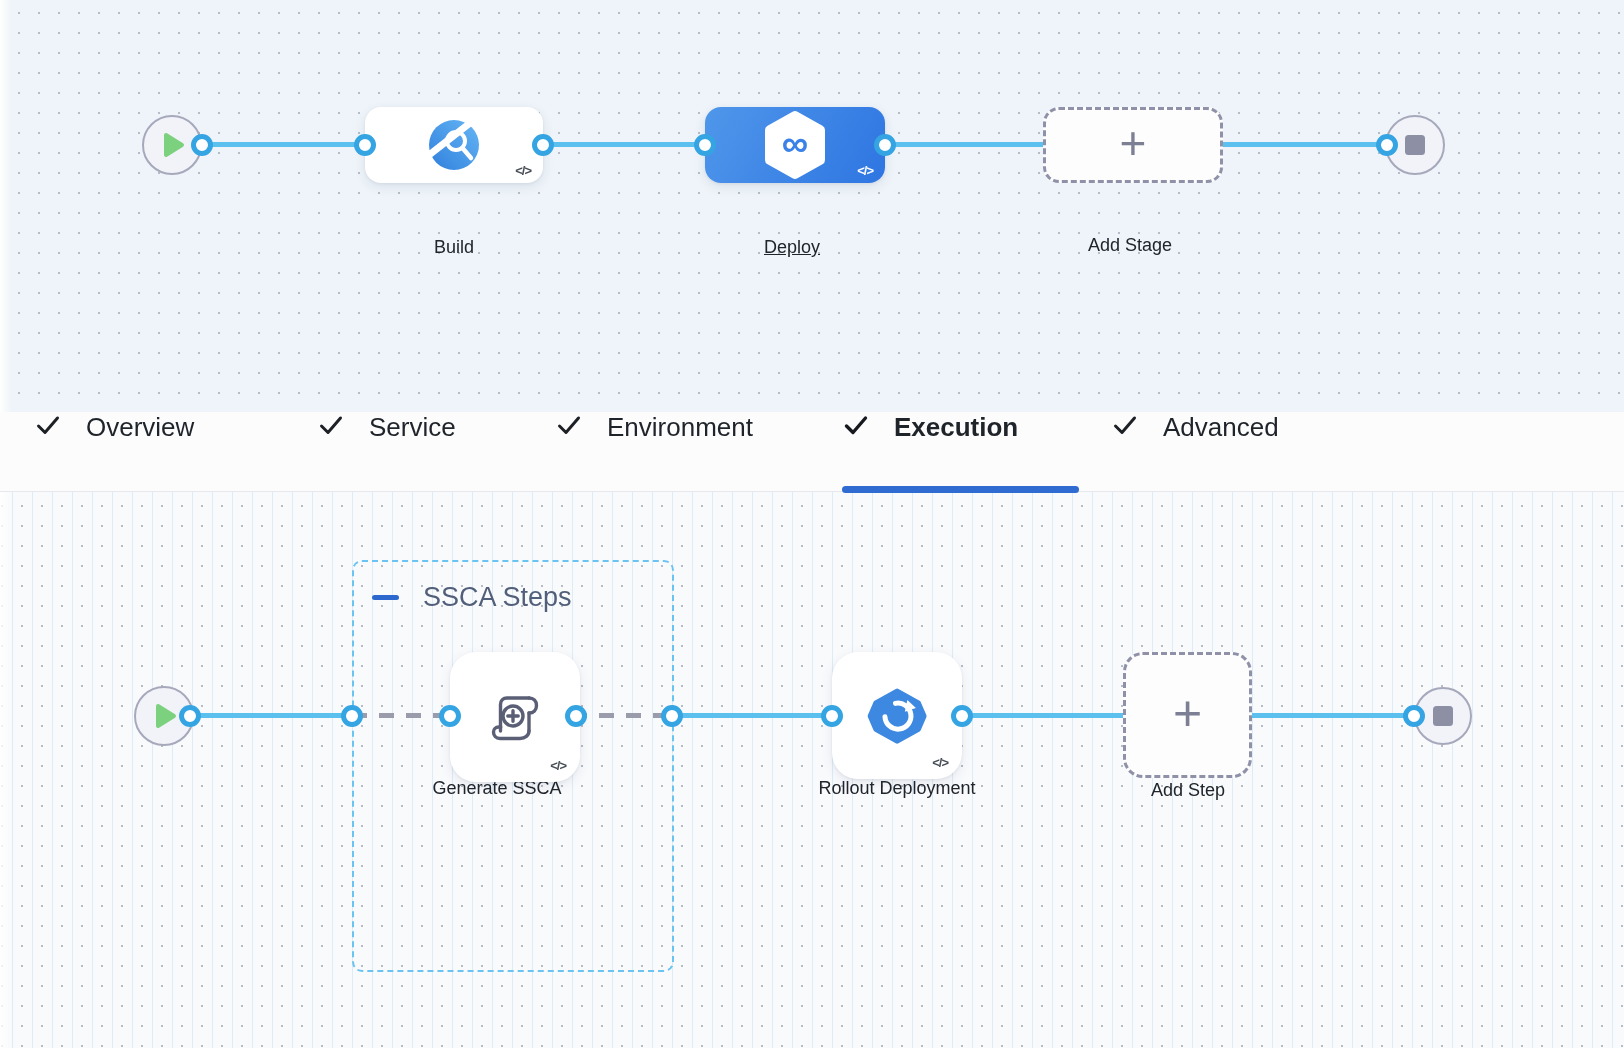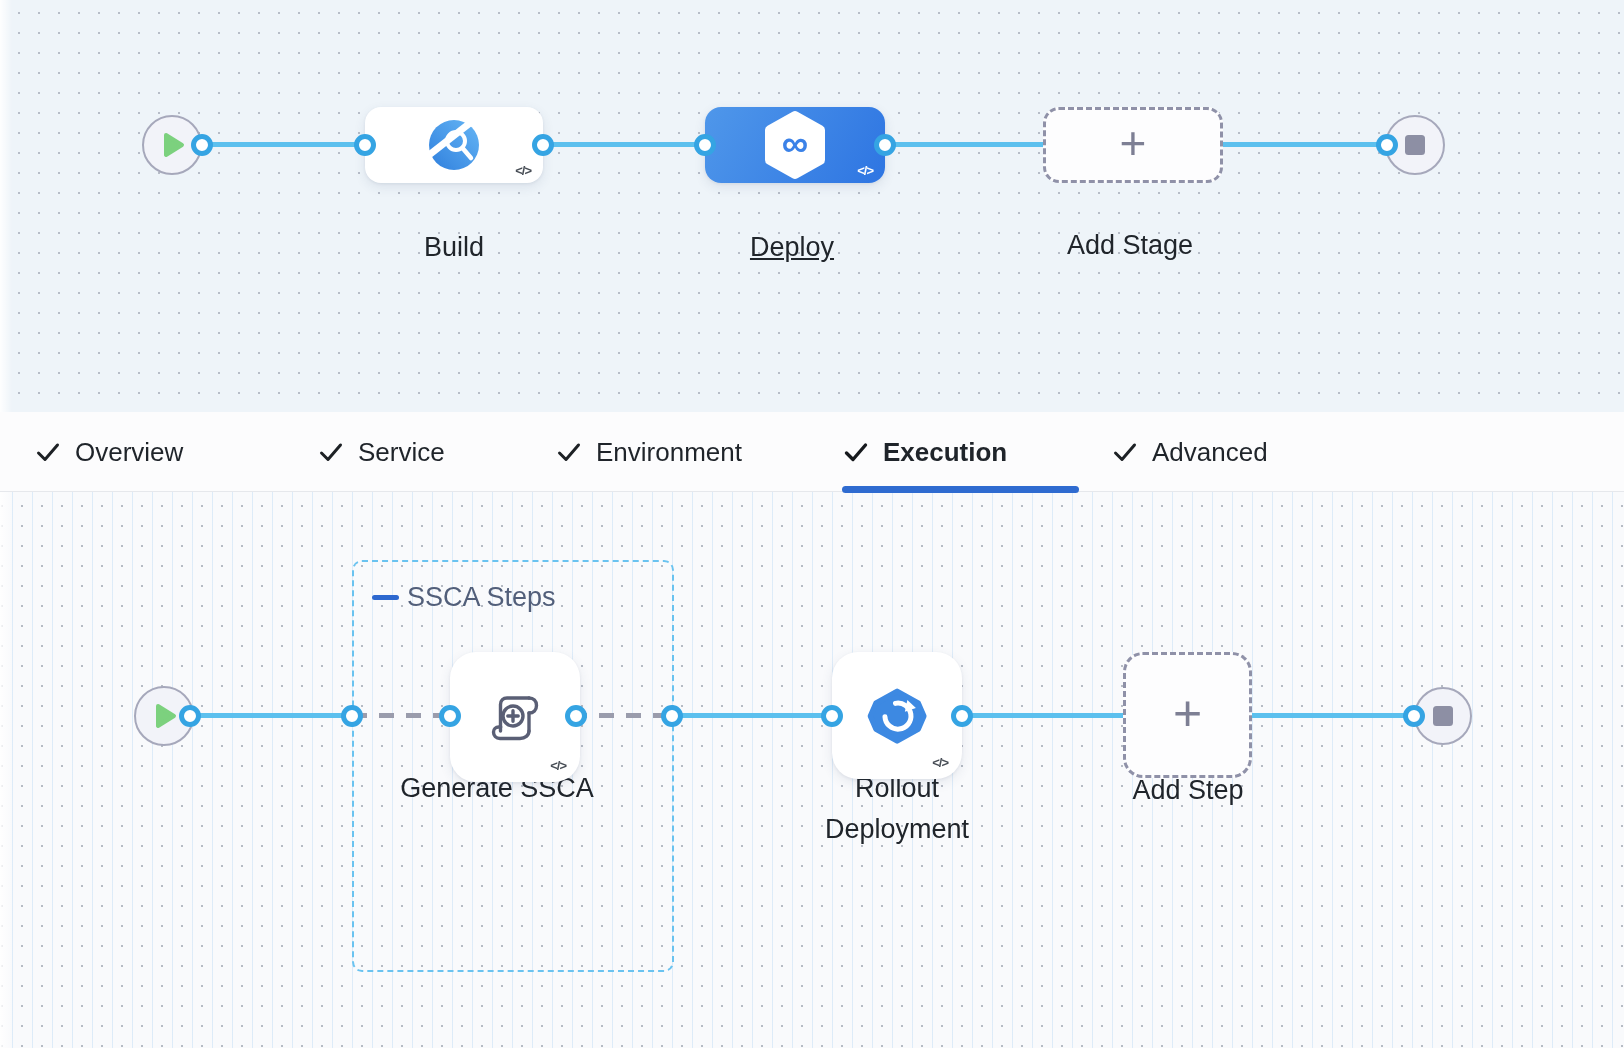--- a/index.html
+++ b/index.html
@@ -9,22 +9,22 @@
   .canvas { position:absolute; left:0; width:1624px; }
 
   
   #stage-canvas { top:0; height:412px; background-color:#eef4f9;
     background-image: radial-gradient(circle, #b7bdc8 1.3px, transparent 1.4px);
     background-size:20px 20px; background-position:9px 3px; }
 
   
   #tabbar { top:412px; height:80px; background:#fcfcfd;
     border-bottom:1px solid #e6e8ec; z-index:5; }
-  .tab { position:absolute; top:0; height:80px; display:flex; align-items:center;
-    gap:14px; cursor:pointer; }
+  .tab { position:absolute; top:0; height:80px; display:flex; align-items:flex-start;
+    gap:25px; cursor:pointer; }
   .tab-label { font-size:26px; color:#1f242a; }
   .tab.active .tab-label { font-weight:700; }
   .tab-check { width:26px; height:26px; }
   #tab-underline { position:absolute; left:842px; bottom:-2px; width:237px;
     height:7px; border-radius:4px; background:#2f6bd0; }
 
   
   #exec-canvas { top:492px; height:556px; background-color:#f9fafc;
     background-image:
       radial-gradient(circle, #b6bbc4 1.3px, transparent 1.4px),
@@ -53,34 +53,34 @@
     font-weight:700; color:#474d55; letter-spacing:-1px; }
   .card.selected { background:linear-gradient(120deg,#4f97ea 0%, #2e75e2 100%); }
   .card.selected .code-badge { color:#ffffff; }
 
   .add-box { position:absolute; background:#fdfdfe; border:3px dashed #8f91a8;
     border-radius:16px; z-index:4; display:flex; align-items:center; justify-content:center;
     cursor:pointer; }
   .plus-glyph { font-size:46px; color:#7d7f94; font-weight:400; line-height:1;
     margin-top:-4px; }
 
-  .node-label { position:absolute; font-size:27px; color:#20252b; text-align:center;
+  .node-label { position:absolute; font-size:18px; color:#20252b; text-align:center;
     z-index:3; line-height:41px; }
 
   
   .hex-wrap { position:relative; width:70px; height:70px; display:flex;
     align-items:center; justify-content:center; }
   .hex-wrap .infinity { position:absolute; color:#3b82e8; font-size:37px;
     font-weight:700; line-height:1; margin-top:-3px; }
 
   
   #ssca-group { position:absolute; left:352px; top:68px; width:322px; height:412px;
     border:2px dashed #6ac3f0; border-radius:10px; z-index:1; }
   #group-header { position:absolute; left:372px; top:85px; height:40px; display:flex;
-    align-items:center; gap:8px; z-index:3; }
+    align-items:center; gap:24px; z-index:3; }
   .minus-icon { width:27px; height:5px; border-radius:3px; background:#2d68cf;
     cursor:pointer; }
   #group-label { font-size:27px; color:#525f7a; }
 </style>
 </head>
 <body>
 
 <div id="stage-canvas" class="canvas">
 
   <div class="h-line" style="left:200px; top:142px; width:1187px;"></div>

